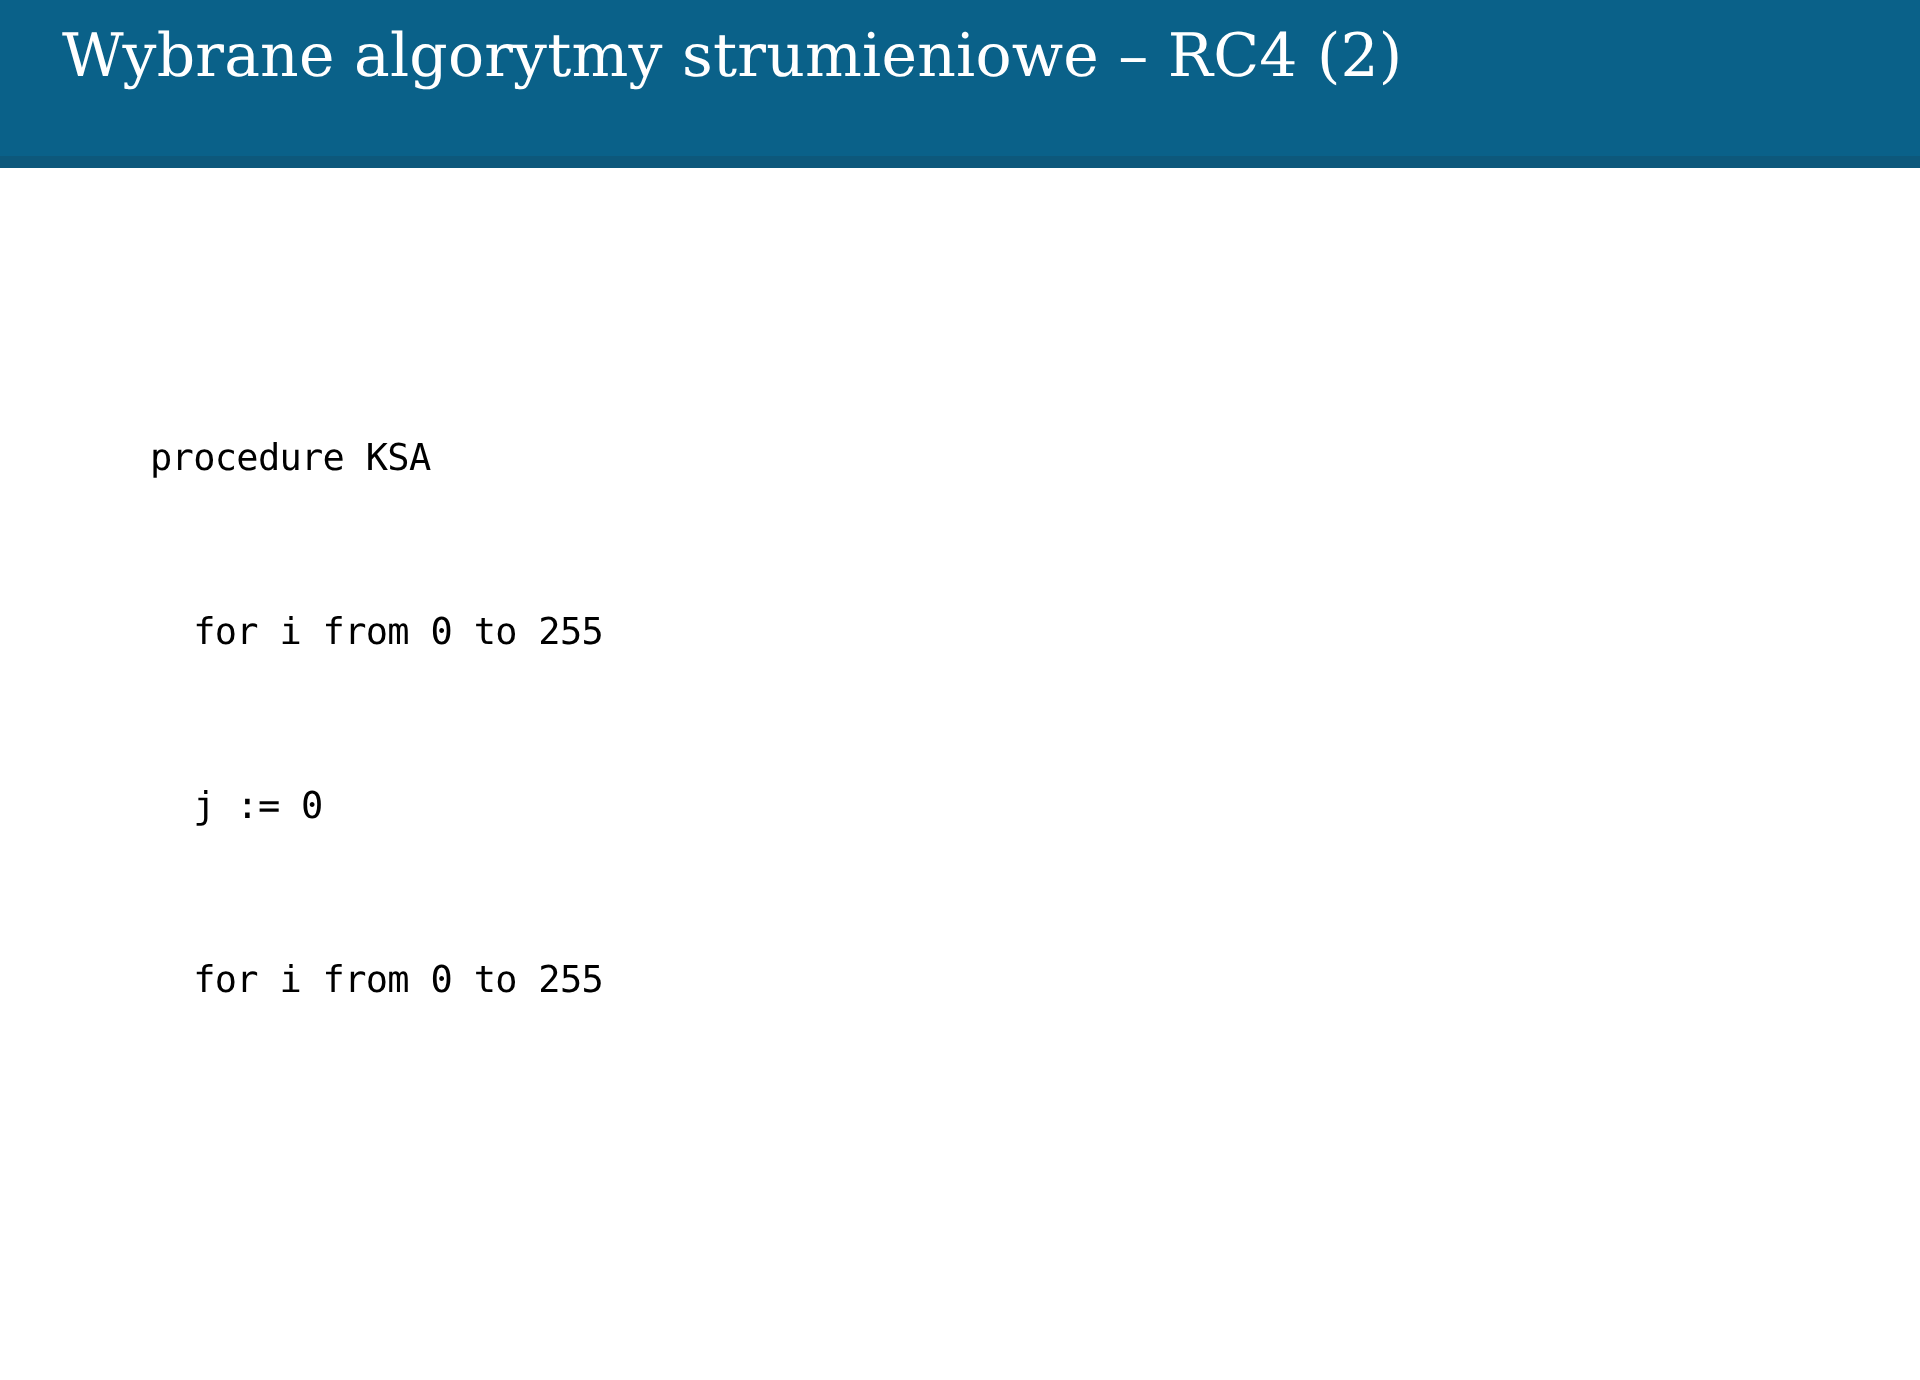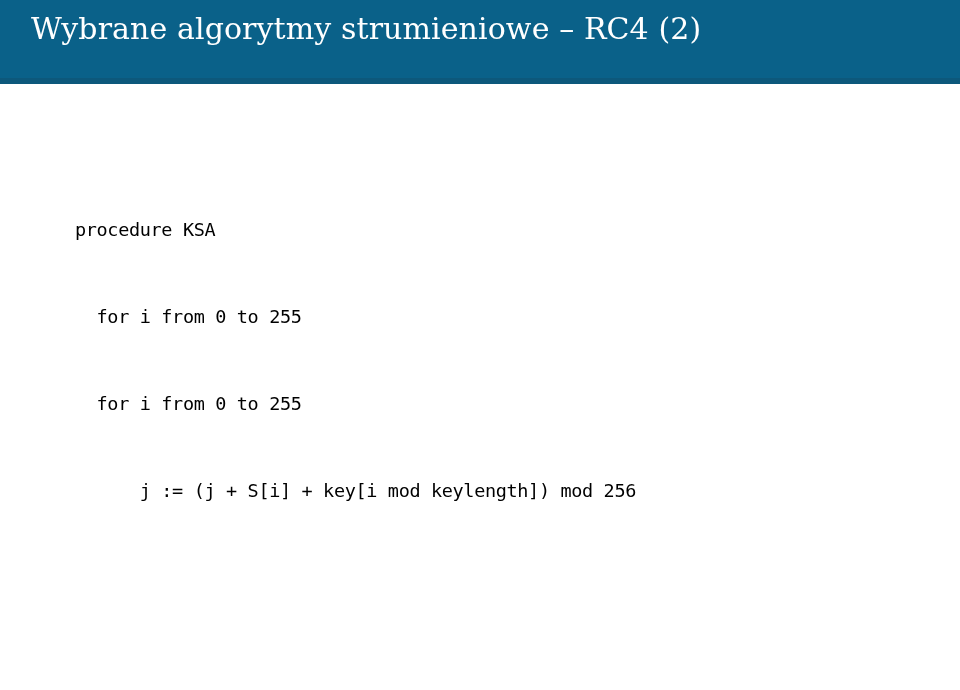--- a/index.html
+++ b/index.html
@@ -78,22 +78,22 @@
 
 <div class="slide-header">
   <h1 class="slide-title">Wybrane algorytmy strumieniowe – RC4 (2)</h1>
 </div>
 <div class="slide-header-rule"></div>
 
 <div class="slide-body">
   <div class="code-block">
     <div class="code-line">procedure KSA</div>
     <div class="code-line">  for i from 0 to 255</div>
+    <div class="code-line">  j := 0</div>
     <div class="code-line">  for i from 0 to 255</div>
-    <div class="code-line">      j := (j + S[i] + key[i mod keylength]) mod 256</div>
     
     
     
     
     
     
     
     
     
     

